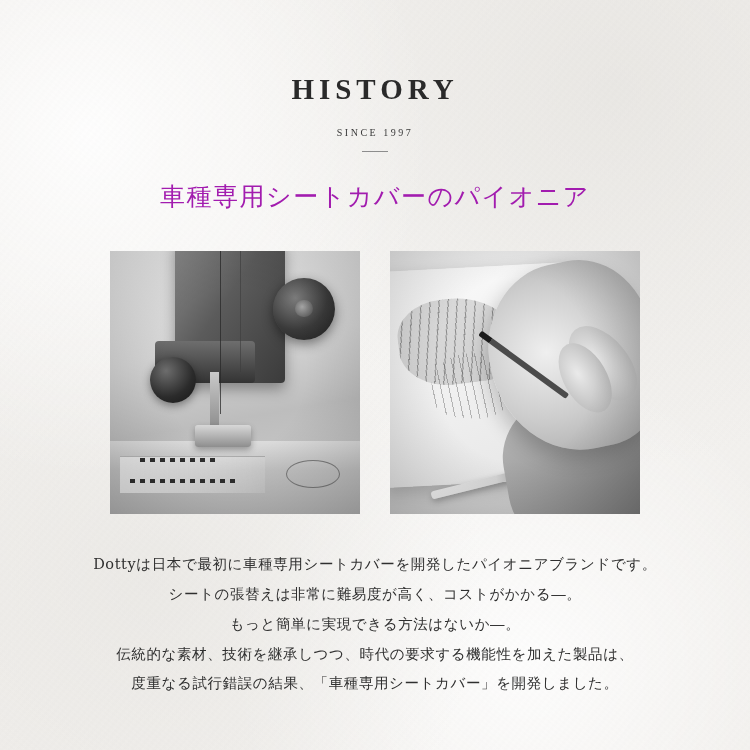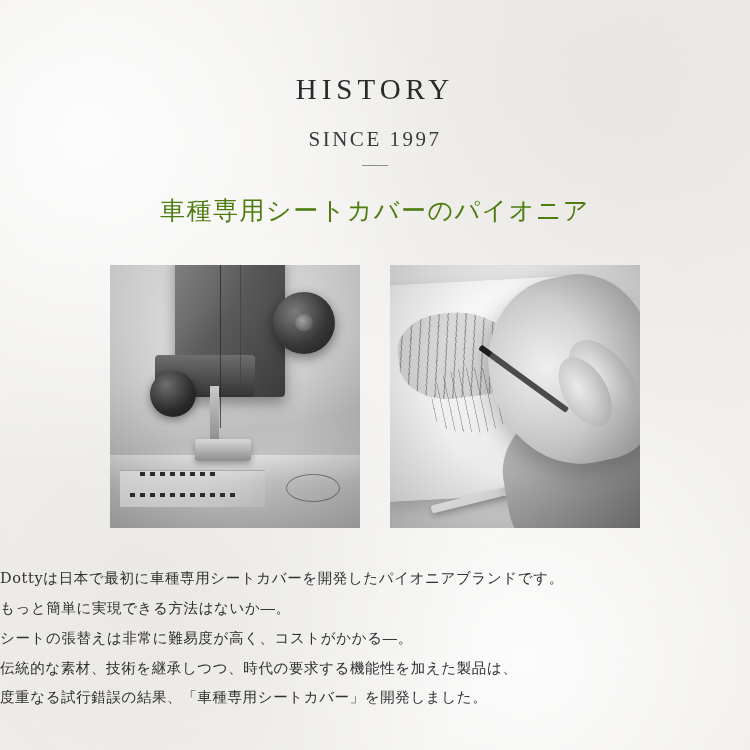--- a/index.html
+++ b/index.html
@@ -43,42 +43,42 @@
     z-index: 2;
   }
 
   .title {
     text-align: center;
     font-family: "Liberation Serif", serif;
     font-size: 29px;
     letter-spacing: 5px;
     color: #2a2a2a;
     padding-top: 54px;
-    font-weight: 400;
+    font-weight: 700;
   }
   .subtitle {
     text-align: center;
     font-family: "Liberation Serif", serif;
-    font-size: 21px;
+    font-size: 10px;
     letter-spacing: 2.5px;
     color: #3a3a3a;
     margin-top: 21px;
   }
   .rule {
     width: 26px;
     height: 1px;
     background: #8d8d8d;
     margin: 13px auto 0;
   }
   .headline {
     text-align: center;
     font-family: Liberation Sans, sans-serif;
     font-size: 25px;
     letter-spacing: 1.5px;
-    color: #4d7c0f;
+    color: #a21caf;
     margin-top: 28px;
     font-weight: 400;
   }
 
   .photos {
     display: flex;
     justify-content: center;
     gap: 30px;
     margin-top: 38px;
   }
@@ -306,20 +306,21 @@
     box-shadow: 0 3px 6px rgba(0,0,0,.25);
   }
   .sk-vig {
     position: absolute;
     inset: 0;
     background: radial-gradient(ellipse at 50% 45%, rgba(0,0,0,0) 45%, rgba(0,0,0,.2) 100%);
   }
 
   .body-copy {
     margin-top: 36px;
+    text-align: center;
     font-family: "DejaVu Serif", serif;
     font-size: 14.5px;
     line-height: 2.05;
     color: #2f2f2f;
     letter-spacing: .6px;
   }
   .body-copy p {
     margin: 0;
   }
 </style>
@@ -374,19 +375,19 @@
         </div>
         <div class="sk-pencil"></div>
         <div class="sk-vig"></div>
       </div>
     </div>
 
   </div>
 
   <div class="body-copy">
     <p>Dottyは日本で最初に車種専用シートカバーを開発したパイオニアブランドです。</p>
+    <p>シートの張替えは非常に難易度が高く、コストがかかる―。</p>
     <p>もっと簡単に実現できる方法はないか―。</p>
-    <p>シートの張替えは非常に難易度が高く、コストがかかる―。</p>
     <p>伝統的な素材、技術を継承しつつ、時代の要求する機能性を加えた製品は、</p>
     <p>度重なる試行錯誤の結果、「車種専用シートカバー」を開発しました。</p>
   </div>
 
 </div>
 
 </body></html>

